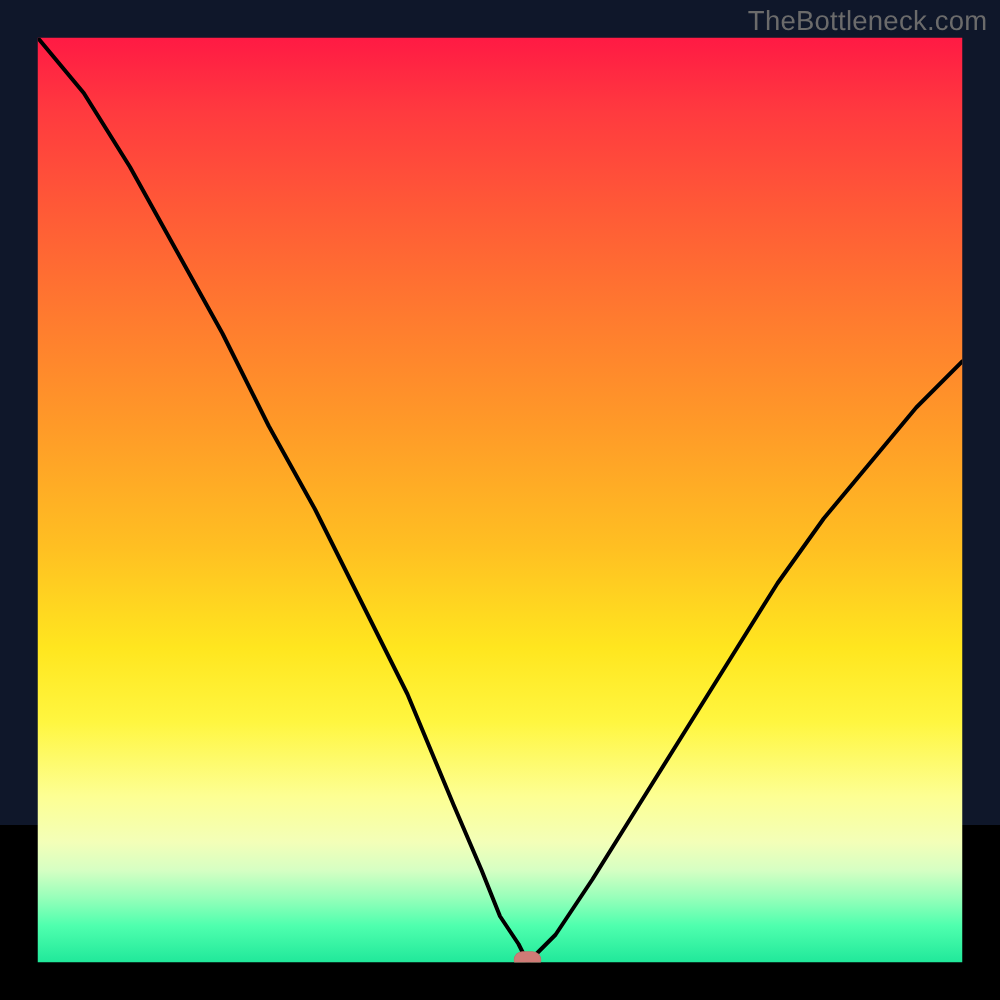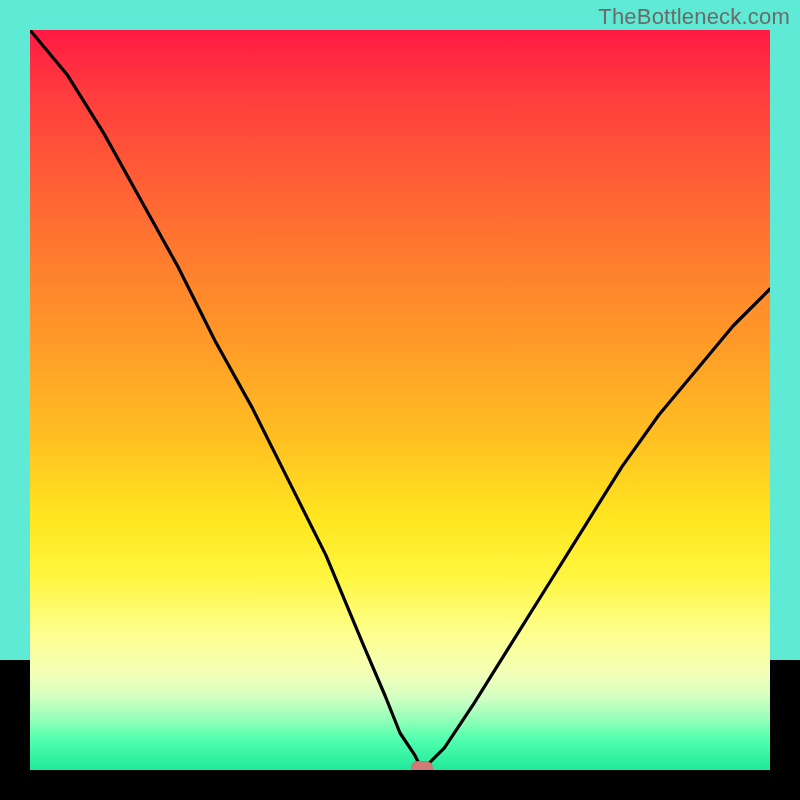--- a/index.html
+++ b/index.html
@@ -8,21 +8,21 @@
     width: 800px;
     height: 800px;
     overflow: hidden;
     background: #000;
     font-family: Arial, Helvetica, sans-serif;
   }
   .frame {
     position: relative;
     width: 800px;
     height: 660px;
-    background: #5eead4;
+    background: #0f172a;
   }
   .watermark {
     position: absolute;
     top: 4px;
     right: 10px;
     color: #6b6b6b;
     font-size: 22px;
     font-weight: 500;
     letter-spacing: 0.2px;
     z-index: 5;

